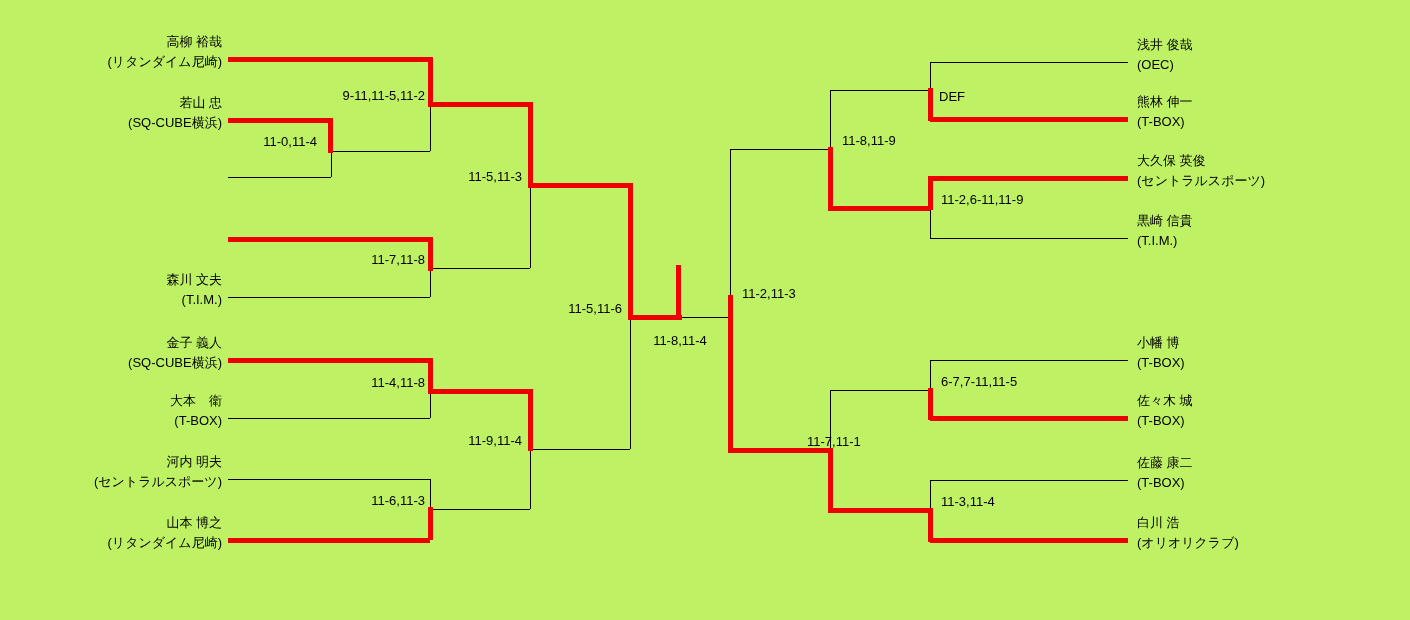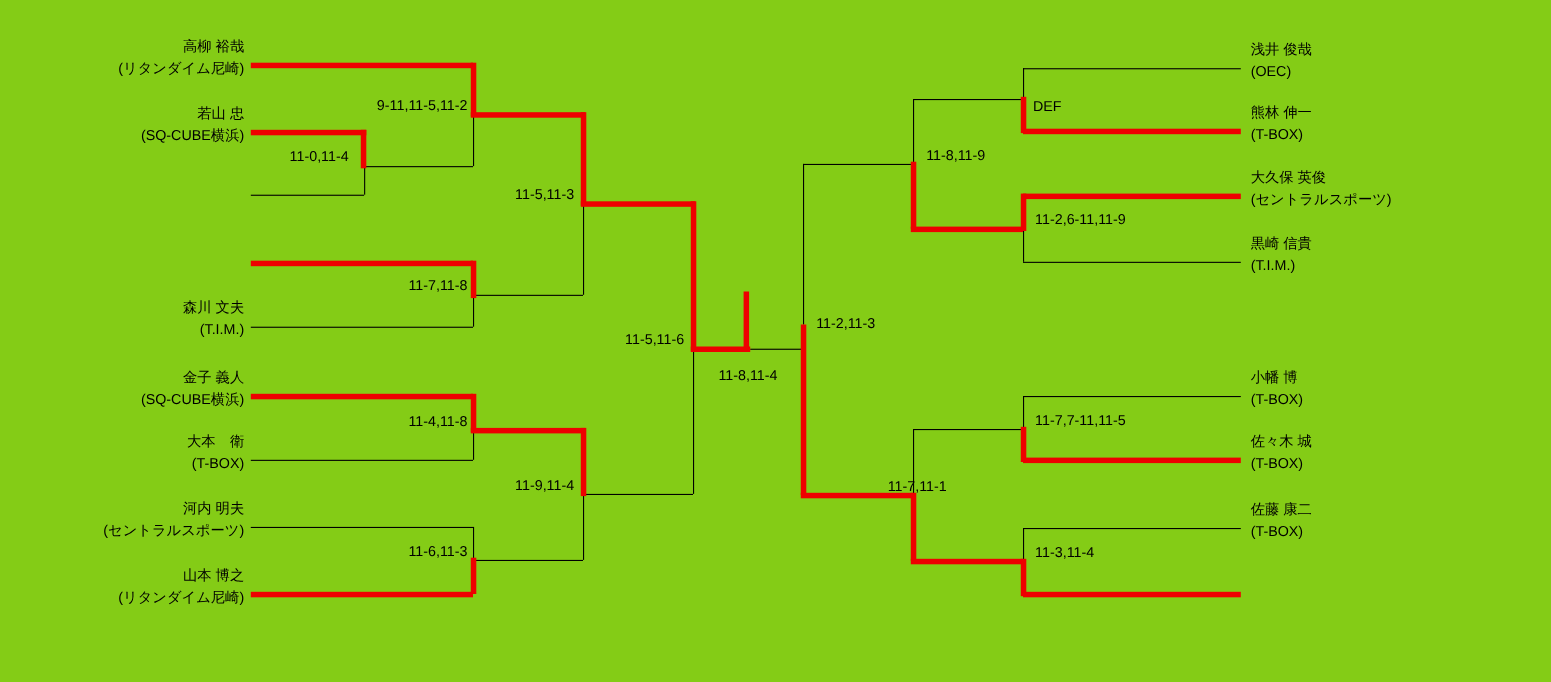--- a/index.html
+++ b/index.html
@@ -18,21 +18,21 @@
   .pl{right:1188px;text-align:right;}
   .pr{left:1137px;text-align:left;}
   
   .sc{position:absolute;font-size:13px;line-height:14px;white-space:nowrap;}
   .ra{text-align:right;}
   .ce{text-align:center;}
 </style>
 </head>
 <body>
 
-<div id="stage" style="background: #84cc16;">
+<div id="stage" style="background: #bef264;">
 
   <div class="pb pl" style="top:32px">
     <div>高柳 裕哉</div>
     <div>(リタンダイム尼崎)</div>
   </div>
   <div class="pb pl" style="top:93px">
     <div>若山 忠</div>
     <div>(SQ-CUBE横浜)</div>
   </div>
   <div class="pb pl" style="top:270px">
@@ -77,36 +77,40 @@
     <div>(T-BOX)</div>
   </div>
   <div class="pb pr" style="top:391px">
     <div>佐々木 城</div>
     <div>(T-BOX)</div>
   </div>
   <div class="pb pr" style="top:453px">
     <div>佐藤 康二</div>
     <div>(T-BOX)</div>
   </div>
+  <div class="pb pr" style="top:513px">
+    <div>白川 浩</div>
+    <div>(オリオリクラブ)</div>
+  </div>
 
   <div class="sc ra" style="right:985px;top:89px">9-11,11-5,11-2</div>
   <div class="sc ra" style="right:1093px;top:135px">11-0,11-4</div>
   <div class="sc ra" style="right:888px;top:170px">11-5,11-3</div>
   <div class="sc ra" style="right:985px;top:253px">11-7,11-8</div>
   <div class="sc ra" style="right:788px;top:302px">11-5,11-6</div>
   <div class="sc ra" style="right:985px;top:376px">11-4,11-8</div>
   <div class="sc ra" style="right:888px;top:434px">11-9,11-4</div>
   <div class="sc ra" style="right:985px;top:494px">11-6,11-3</div>
 
   <div class="sc ce" style="left:630px;top:334px;width:100px">11-8,11-4</div>
   <div class="sc" style="left:939px;top:90px">DEF</div>
   <div class="sc" style="left:842px;top:134px">11-8,11-9</div>
   <div class="sc" style="left:941px;top:193px">11-2,6-11,11-9</div>
   <div class="sc" style="left:742px;top:287px">11-2,11-3</div>
-  <div class="sc" style="left:941px;top:375px">11-7,7-11,11-5</div>
+  <div class="sc" style="left:941px;top:375px">6-7,7-11,11-5</div>
   <div class="sc" style="left:807px;top:435px">11-7,11-1</div>
   <div class="sc" style="left:941px;top:495px">11-3,11-4</div>
 
   <i class="hb" style="left:228px;top:177px;width:103px"></i>
   <i class="hb" style="left:228px;top:297px;width:202px"></i>
   <i class="hb" style="left:228px;top:418px;width:202px"></i>
   <i class="hb" style="left:228px;top:479px;width:202px"></i>
   <i class="vb" style="left:331px;top:151px;height:26px"></i>
   <i class="hb" style="left:331px;top:151px;width:99px"></i>
   <i class="vb" style="left:430px;top:104px;height:47px"></i>

